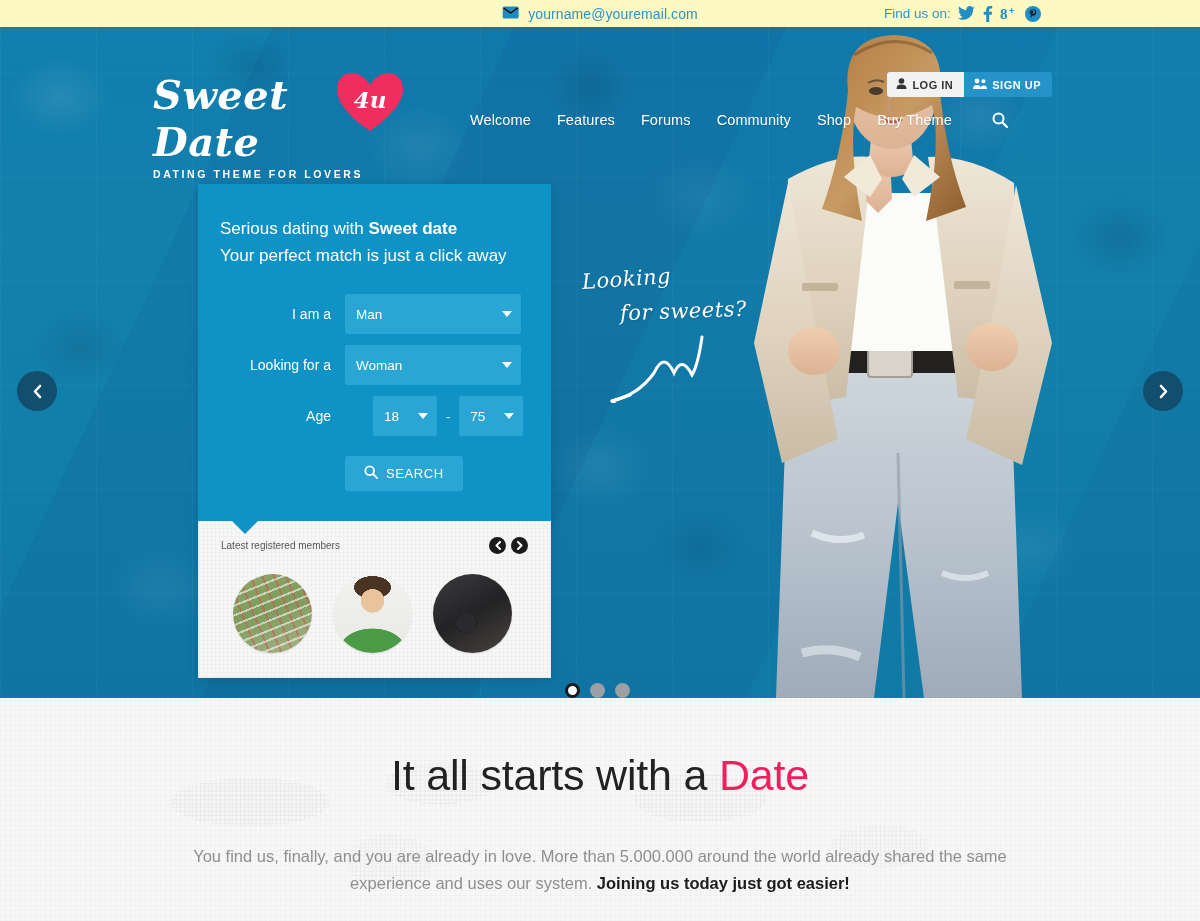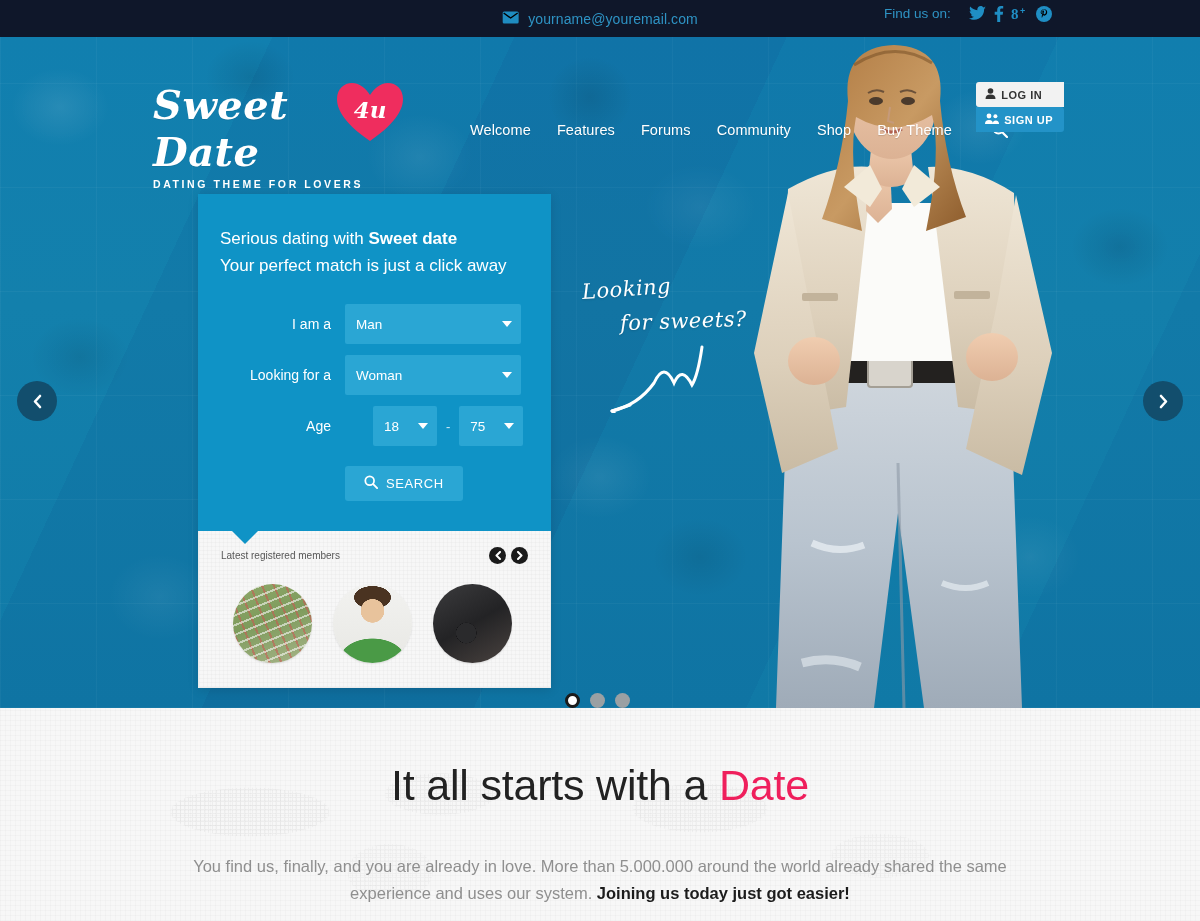--- a/index.html
+++ b/index.html
@@ -5,34 +5,34 @@
   * { box-sizing: border-box; margin: 0; padding: 0; }
   html, body {
     width: 1200px; height: 921px;
     font-family: "Liberation Sans", sans-serif;
     background: #f4f4f4; overflow: hidden;
   }
   .page { position: relative; width: 1200px; height: 921px; }
 
   
   .topbar {
-    position: relative; height: 37px; background: #0f172a;
+    position: relative; height: 27px; background: #fef9c3;
     display: flex; align-items: center; justify-content: center;
     gap: 0; color: #2a8fc0; font-size: 13.5px;
   }
   .topbar-email {
     position: absolute; left: 50%; transform: translateX(-50%);
     display: flex; align-items: center; gap: 9px; color: #1f8cc0;
   }
   .topbar-email .label { color: #2e93c4; font-size: 14px; letter-spacing: .1px; }
   .topbar-social {
     position: absolute; left: 884px; top: 0; height: 27px;
     display: flex; align-items: center; gap: 7px;
   }
-  .topbar-social .findus { color: #2e93c4; font-size: 13.5px; margin-right: 11px; }
+  .topbar-social .findus { color: #2e93c4; font-size: 13.5px; margin-right: 0; }
   .soc { color: #1f8ec4; display: inline-flex; align-items: center; }
   .soc svg { display: block; }
 
   
   .hero {
     position: relative; height: 671px; overflow: hidden;
     background: #1277a6;
   }
   
   .hero-bg {
@@ -88,21 +88,21 @@
   .nav {
     position: absolute; left: 470px; top: 85px;
     display: flex; align-items: center; gap: 26px;
   }
   .nav a {
     color: #fff; font-size: 14.5px; text-decoration: none; letter-spacing: .1px;
     text-shadow: 0 1px 1px rgba(0,0,0,.14);
   }
   .nav .search-icon { margin-left: 14px; display: inline-flex; color: #fff; }
 
-  .authbtns { position: absolute; right: 136px; top: 45px; display: flex; flex-direction: column; }
+  .authbtns { position: absolute; right: 148px; top: 45px; display: flex; }
   .btn-login, .btn-signup {
     display: inline-flex; align-items: center; gap: 5px;
     font-size: 11px; font-weight: 700; letter-spacing: .5px;
     padding: 6px 11px 6px 9px; border: none; cursor: pointer;
   }
   .btn-login { background: #f2f2f2; color: #333; border-radius: 3px 0 0 3px; }
   .btn-signup { background: #2393c8; color: #fff; border-radius: 0 3px 3px 0; }
 
   
   .search-card {

